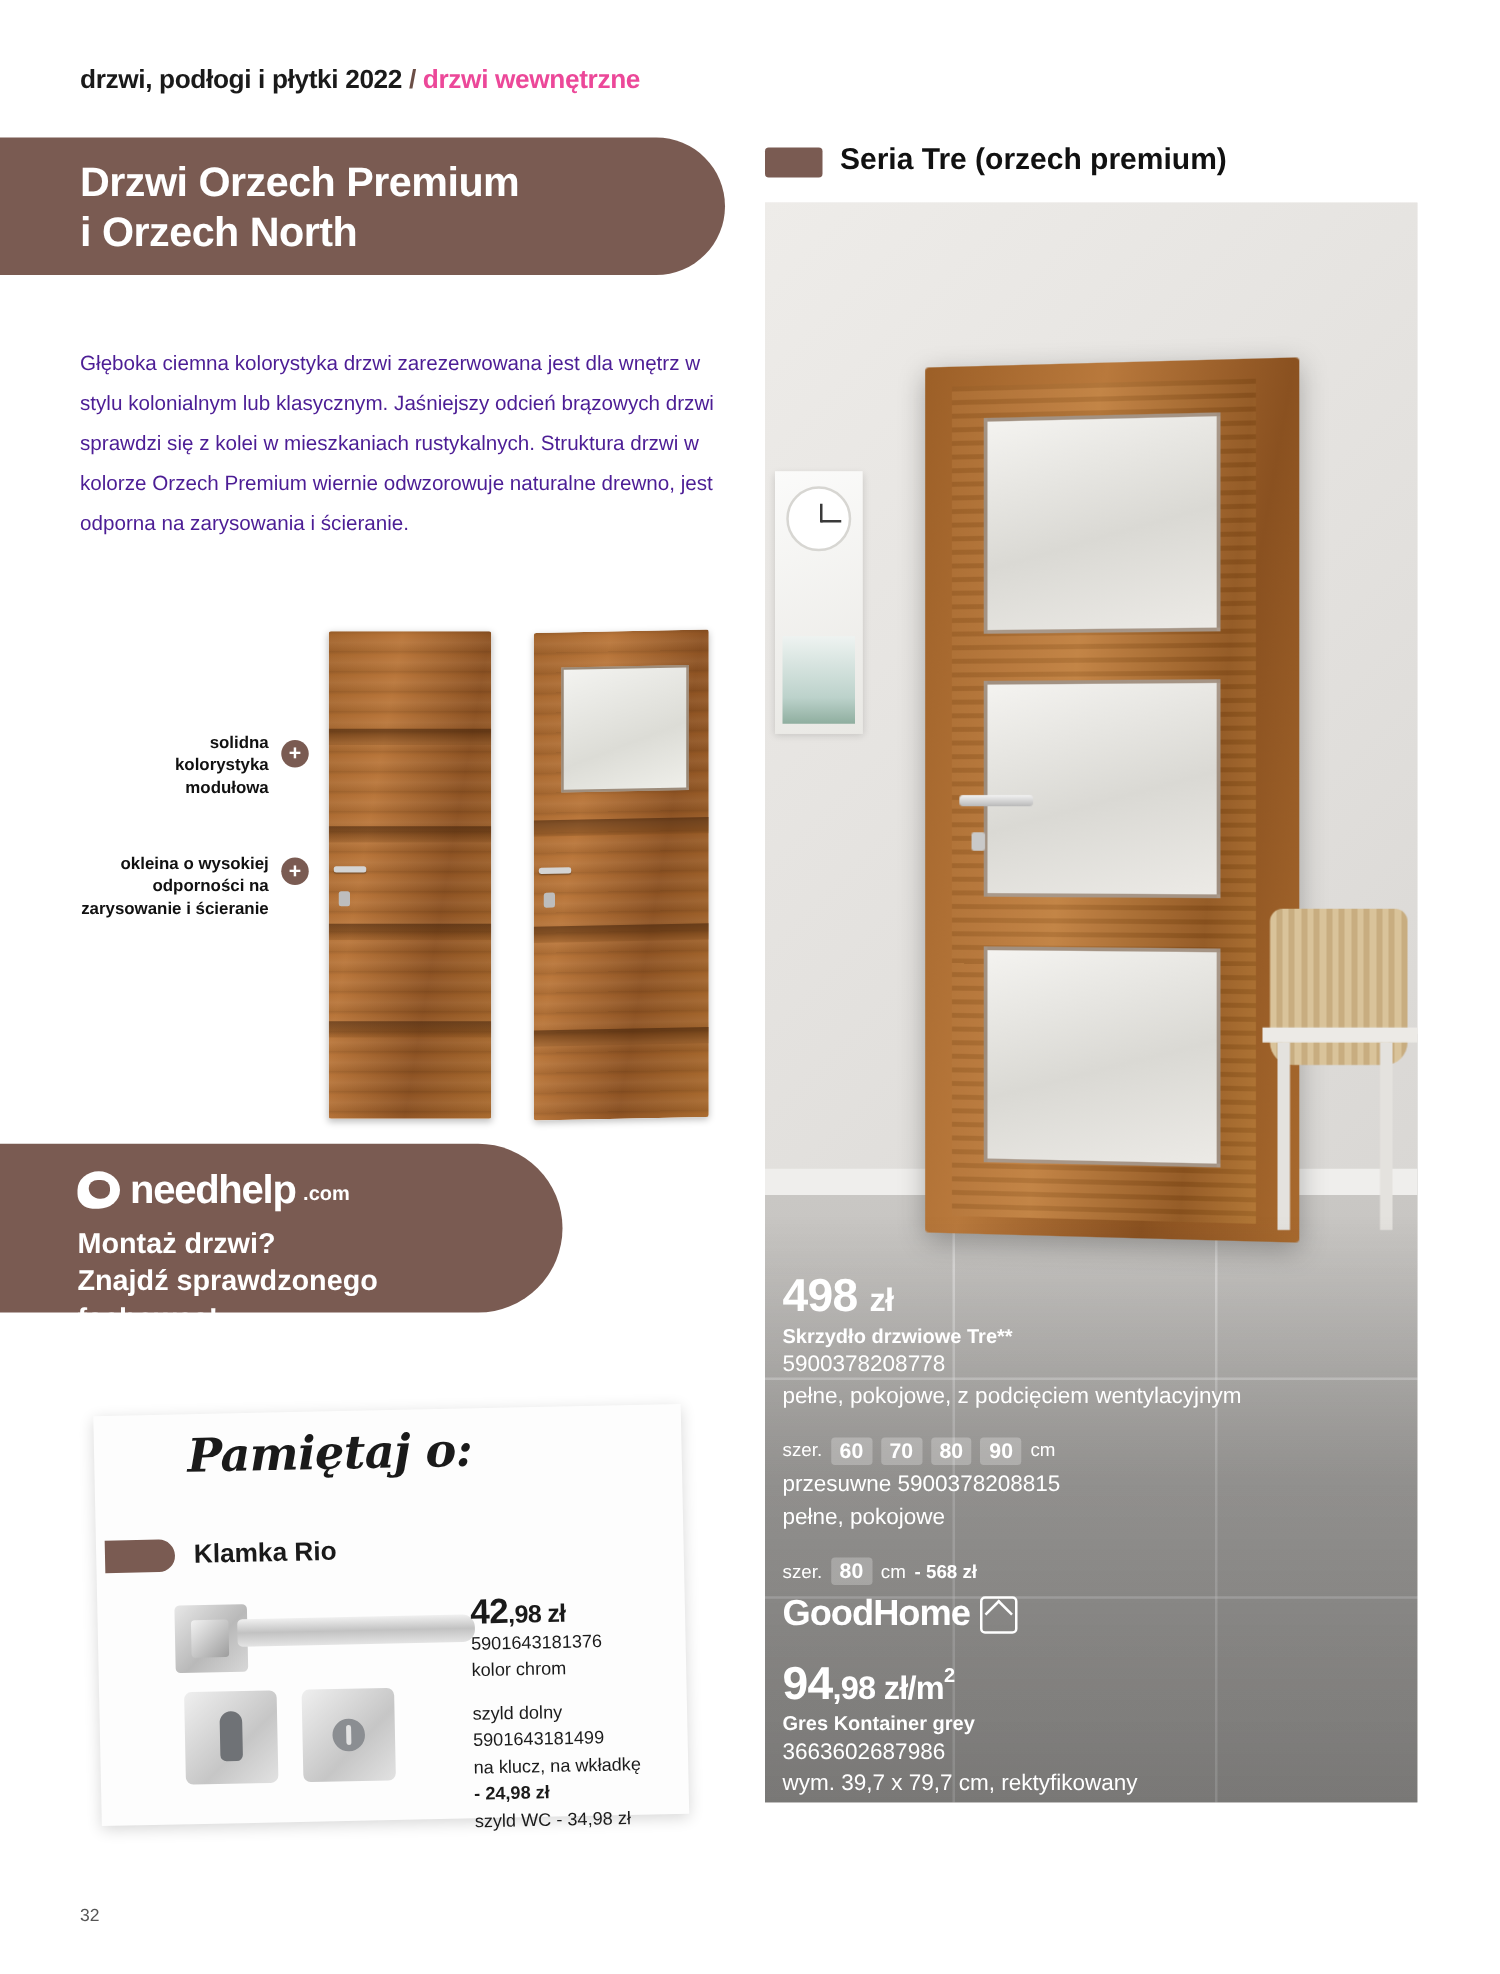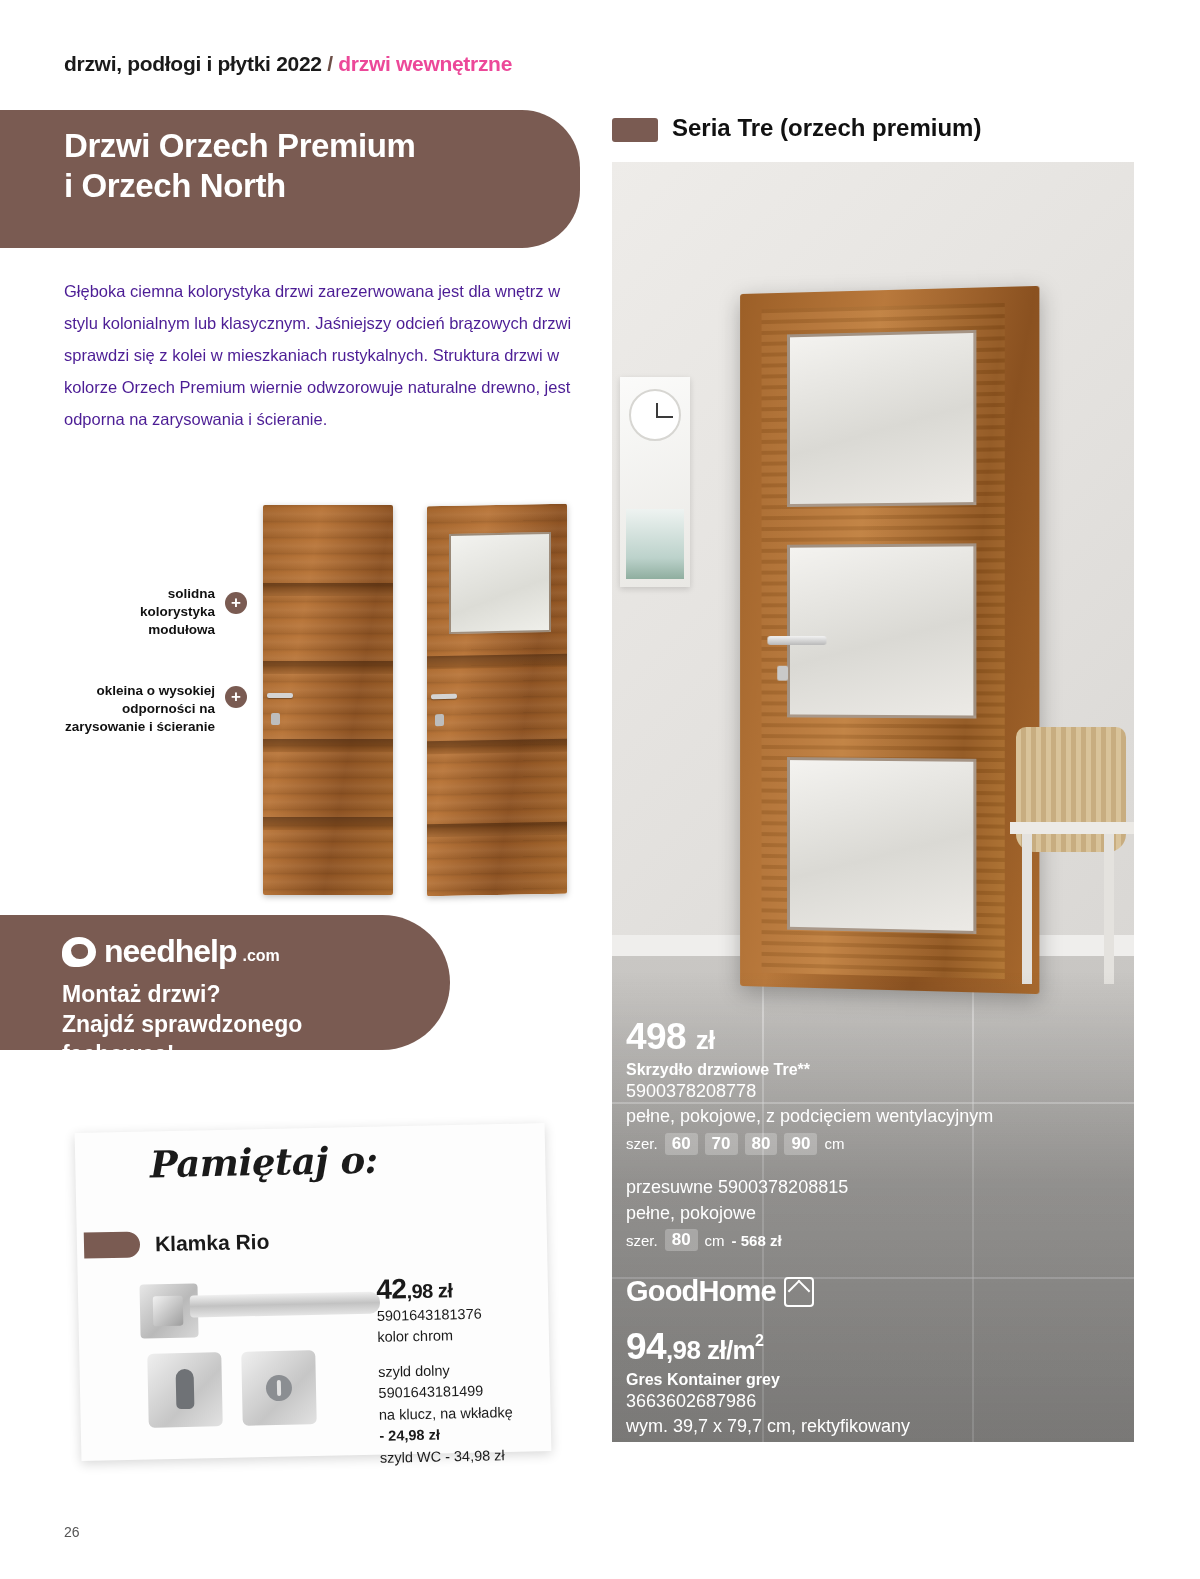--- a/index.html
+++ b/index.html
@@ -23,21 +23,21 @@
     font-weight: bold;
     letter-spacing: -0.3px;
   }
   .page-header .sep { color: #6b4e46; font-weight: bold; }
   .page-header .sub { color: #ec4899; font-weight: bold; }
 
   
   .title-pill {
     position: absolute;
     left: 0; top: 110px;
-    width: 580px; height: 138px;
+    width: 580px; height: 110px;
     background: #7a5b52;
     border-top-right-radius: 58px;
     border-bottom-right-radius: 58px;
     color: #ffffff;
     padding: 16px 40px 16px 64px;
   }
   .title-pill .l1, .title-pill .l2 {
     font-size: 33px; font-weight: bold; line-height: 1.22;
     letter-spacing: -0.4px;
   }
@@ -385,21 +385,21 @@
     left: 626px;
     color: #ffffff;
   }
   .price-block .price {
     font-size: 37px; font-weight: bold; letter-spacing: -0.6px;
     line-height: 1.05;
   }
   .price-block .price .cur { font-size: 26px; font-weight: bold; }
   .price-block .name { font-size: 16px; font-weight: bold; margin-top: 4px; }
   .price-block .line { font-size: 18px; line-height: 1.42; }
-  .sizes { display: flex; align-items: center; gap: 7px; margin-top: 3px; font-size: 15px; }
+  .sizes { display: flex; align-items: center; gap: 7px; margin-top: 20px; font-size: 15px; }
   .sizes .sz {
     background: rgba(255,255,255,0.25);
     border-radius: 3px;
     padding: 1px 7px;
     font-weight: bold;
     font-size: 17px;
   }
   .blk-1 { top: 1018px; }
   .blk-2 { top: 1175px; }
 
@@ -585,13 +585,13 @@
   </div>
   <div class="name">Gres Kontainer grey</div>
   <div class="line">3663602687986</div>
   <div class="line">wym. 39,7 x 79,7 cm, rektyfikowany</div>
   <div class="line">
     <span>opak. 1,27 m²</span>
     <b>197,30 zł/opak.</b>
   </div>
 </div>
 
-<div class="page-number">26</div>
+<div class="page-number">32</div>
 
 </body></html>

